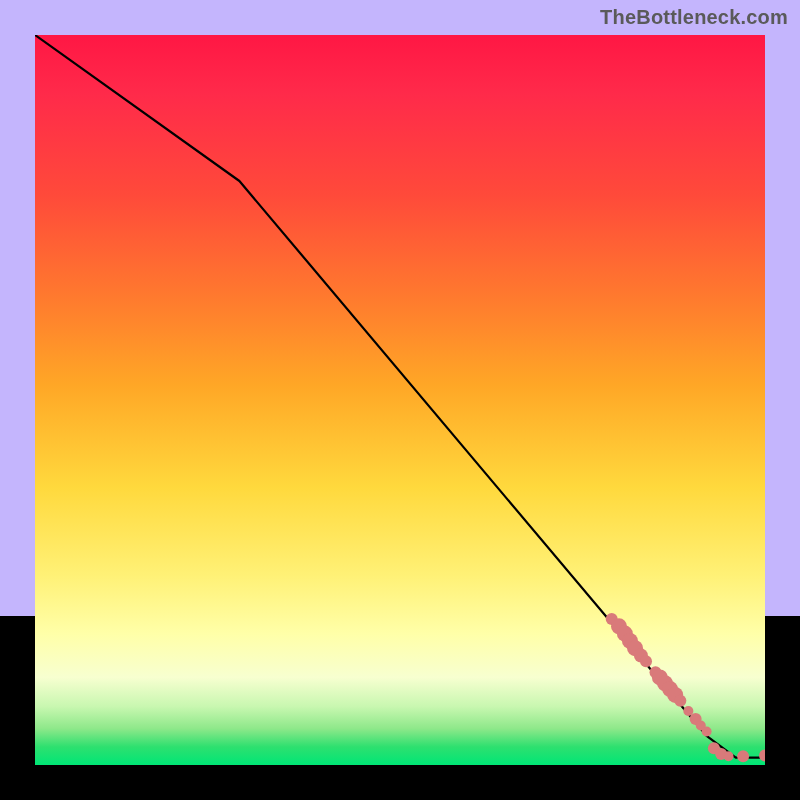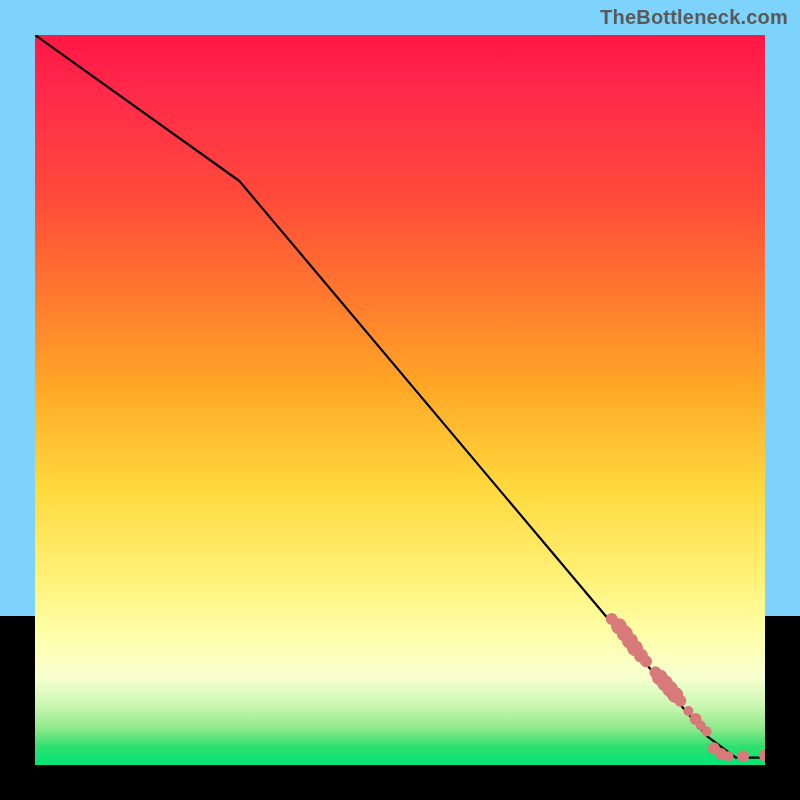--- a/index.html
+++ b/index.html
@@ -8,21 +8,21 @@
     width: 800px;
     height: 800px;
     background: #000;
     font-family: Arial, Helvetica, sans-serif;
     overflow: hidden;
   }
   .frame {
     position: relative;
     width: 800px;
     height: 616px;
-    background: #7dd3fc;
+    background: #c4b5fd;
   }
   .plot-area {
     position: absolute;
     left: 35px;
     top: 35px;
     width: 730px;
     height: 730px;
     
     background: linear-gradient(
       to bottom,

